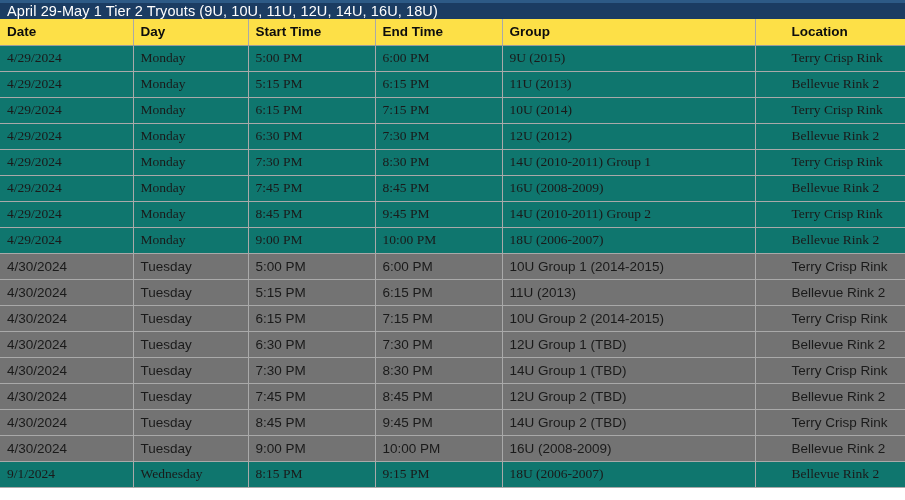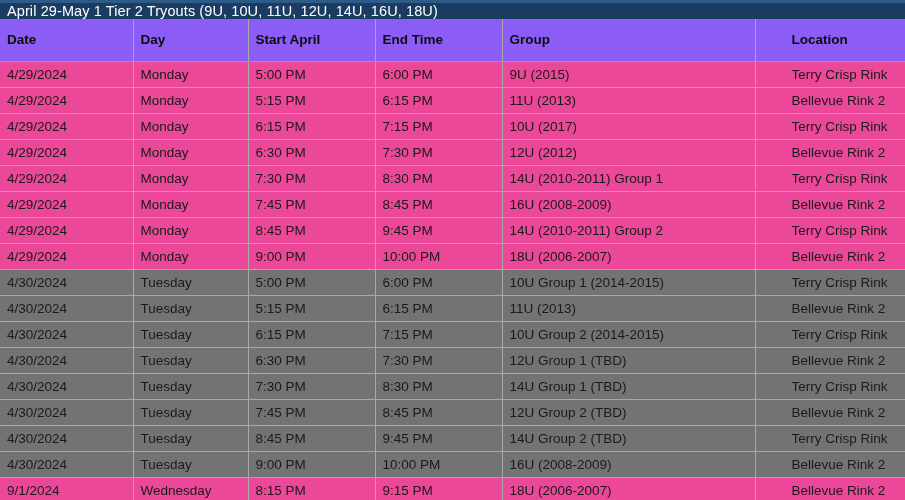--- a/index.html
+++ b/index.html
@@ -73,33 +73,33 @@
     box-sizing: border-box;
   }
 
   table.grid th:last-child,
   table.grid td:last-child {
     border-right: none;
     padding-left: 36px;
   }
 
   table.grid thead th {
-    height: 42px;
-    background: #8b5cf6;
+    height: 26px;
+    background: #fde047;
     font-weight: bold;
     font-size: 13.5px;
     color: #0d0d0d;
     border-bottom: 1px solid #9b9b9b;
   }
 
   table.grid tbody td {
     height: 26px;
   }
 
-  tr.band-shaded td { background: #ec4899; }
+  tr.band-shaded td { background: #0f766e; font-family: Liberation Serif, serif; }
   tr.band-plain  td { background: #737373; }
 </style>
 </head>
 <body>
 
 <div class="sheet">
 
   <div class="top-strip"></div>
 
   <div class="title-bar">April 29-May 1 Tier 2 Tryouts (9U, 10U, 11U, 12U, 14U, 16U, 18U)</div>
@@ -110,21 +110,21 @@
       <col class="c-day">
       <col class="c-start">
       <col class="c-end">
       <col class="c-group">
       <col class="c-location">
     </colgroup>
     <thead>
       <tr>
         <th>Date</th>
         <th>Day</th>
-        <th>Start April</th>
+        <th>Start Time</th>
         <th>End Time</th>
         <th>Group</th>
         <th>Location</th>
       </tr>
     </thead>
     <tbody id="table-body">
         <tr class="band-shaded">
           <td>4/29/2024</td>
           <td>Monday</td>
           <td>5:00 PM</td>
@@ -138,21 +138,21 @@
           <td>5:15 PM</td>
           <td>6:15 PM</td>
           <td>11U (2013)</td>
           <td>Bellevue Rink 2</td>
         </tr>
         <tr class="band-shaded">
           <td>4/29/2024</td>
           <td>Monday</td>
           <td>6:15 PM</td>
           <td>7:15 PM</td>
-          <td>10U (2017)</td>
+          <td>10U (2014)</td>
           <td>Terry Crisp Rink</td>
         </tr>
         <tr class="band-shaded">
           <td>4/29/2024</td>
           <td>Monday</td>
           <td>6:30 PM</td>
           <td>7:30 PM</td>
           <td>12U (2012)</td>
           <td>Bellevue Rink 2</td>
         </tr>

